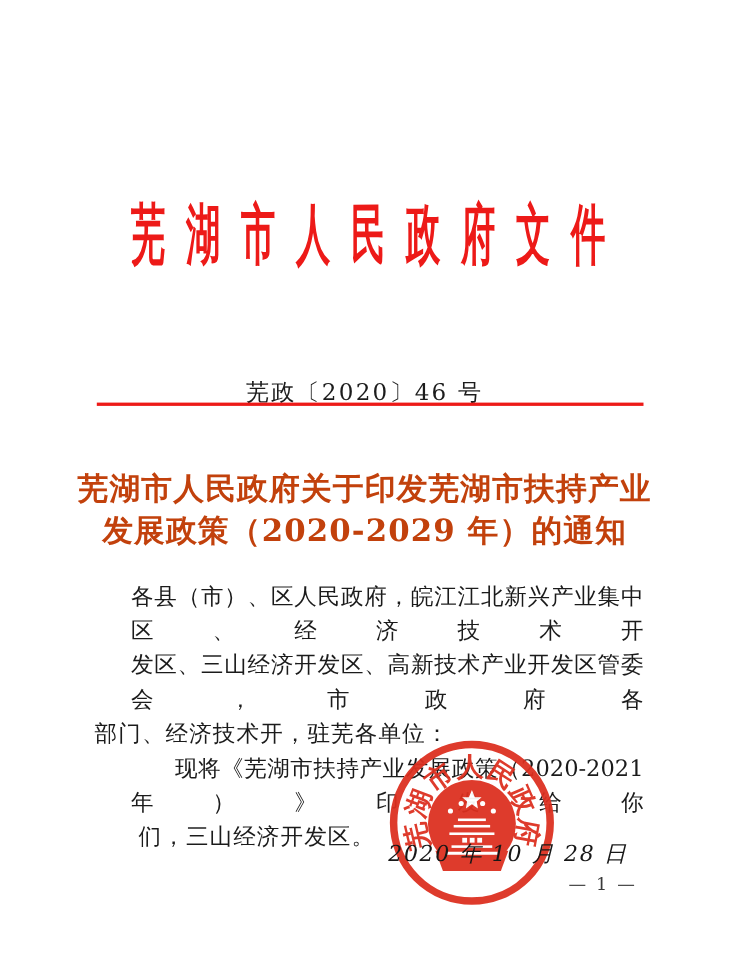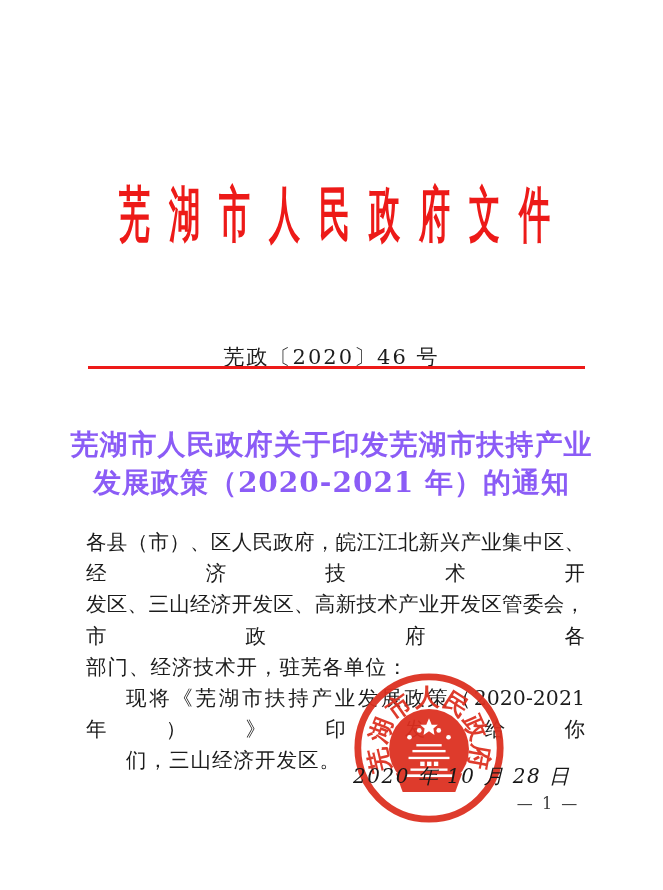--- a/index.html
+++ b/index.html
@@ -28,31 +28,31 @@
 
   
   .red-rule {
     position:absolute; top:366px; left:88px; width:497px; height:3px;
     background:#ed1a18;
   }
 
   
   .doc-title {
     position:absolute; top:426px; left:60px; width:543px;
-    text-align:center; font-weight:bold; color:#8b5cf6;
+    text-align:center; font-weight:bold; color:#c2410c;
     font-size:28px; line-height:38px; letter-spacing:1px;
   }
 
   
   .body-text {
     position:absolute; top:527px; left:86px; width:499px;
     font-size:20.5px; line-height:31.2px; color:#1b1b1b;
   }
   .body-line { white-space:nowrap; letter-spacing:1px; }
-  .body-line.just { text-align:justify; text-align-last:justify; white-space:normal; letter-spacing:0; }
+  .body-line.just { text-align:justify; text-align-last:justify; white-space:normal; letter-spacing:0;margin-left:33px; }
   .body-line.indent { padding-left:40px; }
   .body-line.indent.just { padding-left:0; text-indent:40px; }
 
   
   .seal {
     position:absolute; left:351px; top:670px; width:156px; height:156px;
     z-index:2; opacity:0.94;
   }
 
   
@@ -74,21 +74,21 @@
 <div class="page">
 
   <div class="letterhead"><span class="ch">芜</span><span class="ch">湖</span><span class="ch">市</span><span class="ch">人</span><span class="ch">民</span><span class="ch">政</span><span class="ch">府</span><span class="ch">文</span><span class="ch">件</span></div>
 
   <div class="doc-number">芜政〔2020〕46 号</div>
 
   <div class="red-rule"></div>
 
   <div class="doc-title">
     <div>芜湖市人民政府关于印发芜湖市扶持产业</div>
-    <div>发展政策（2020-2021 年）的通知</div>
+    <div>发展政策（2020-2029 年）的通知</div>
   </div>
 
   <div class="body-text">
     <div class="body-line just">各县（市）、区人民政府，皖江江北新兴产业集中区、经济技术开</div>
     <div class="body-line just">发区、三山经济开发区、高新技术产业开发区管委会，市政府各</div>
     <div class="body-line">部门、经济技术开，驻芜各单位：</div>
     <div class="body-line indent just">现将《芜湖市扶持产业发展政策（2020-2021 年）》印发给你</div>
     <div class="body-line indent">们，三山经济开发区。</div>
   </div>
 

